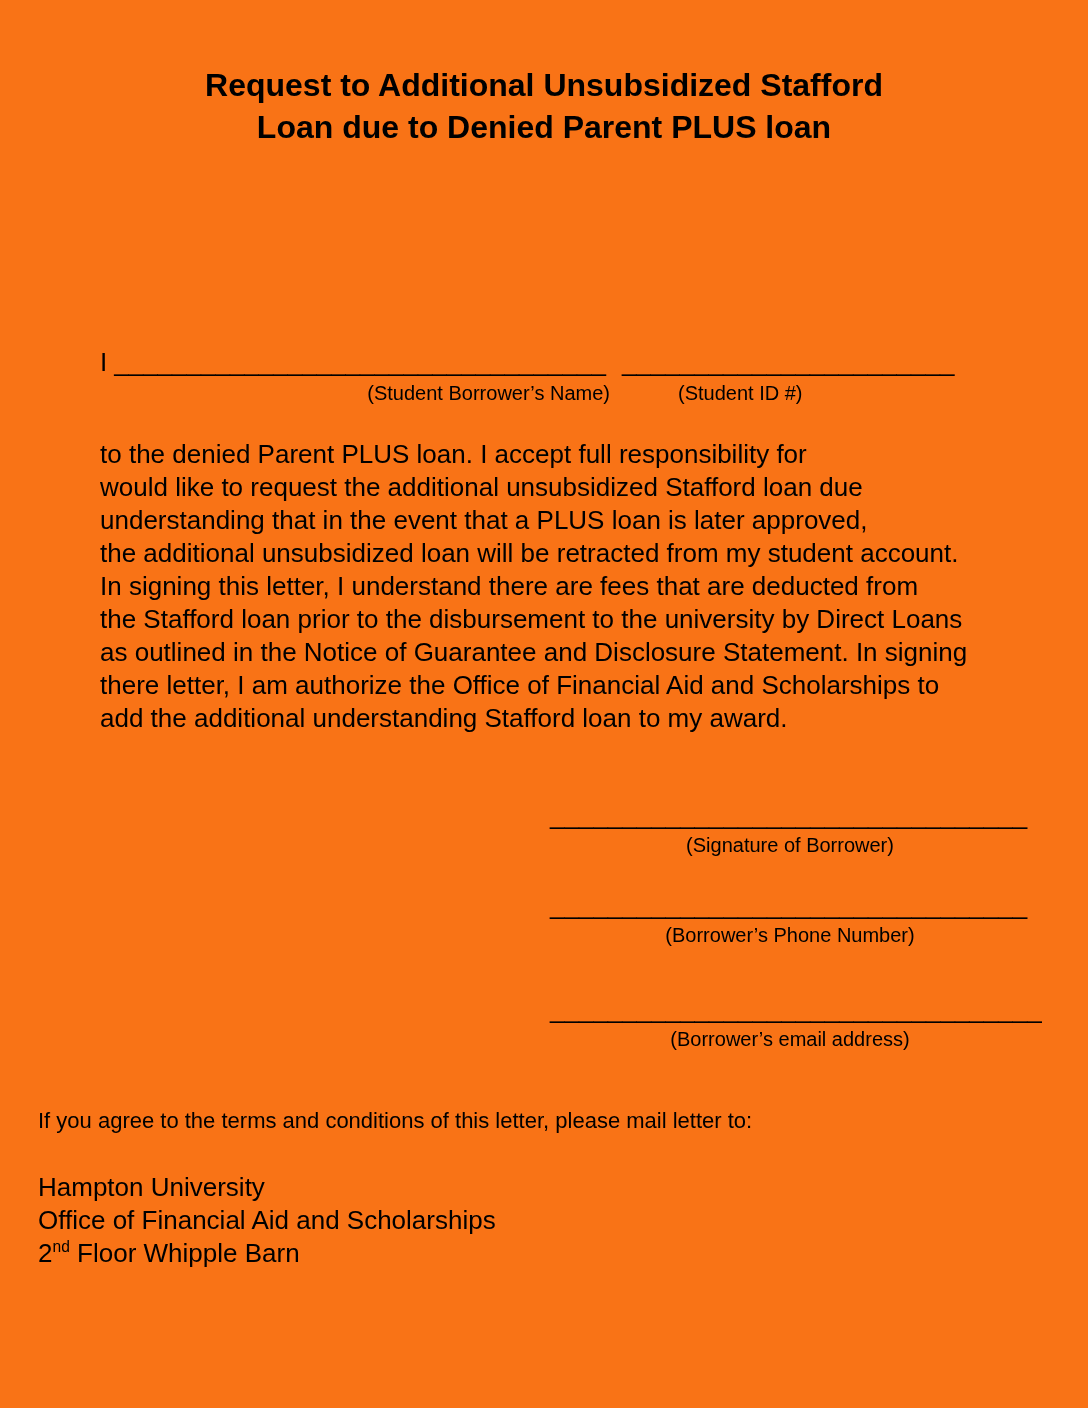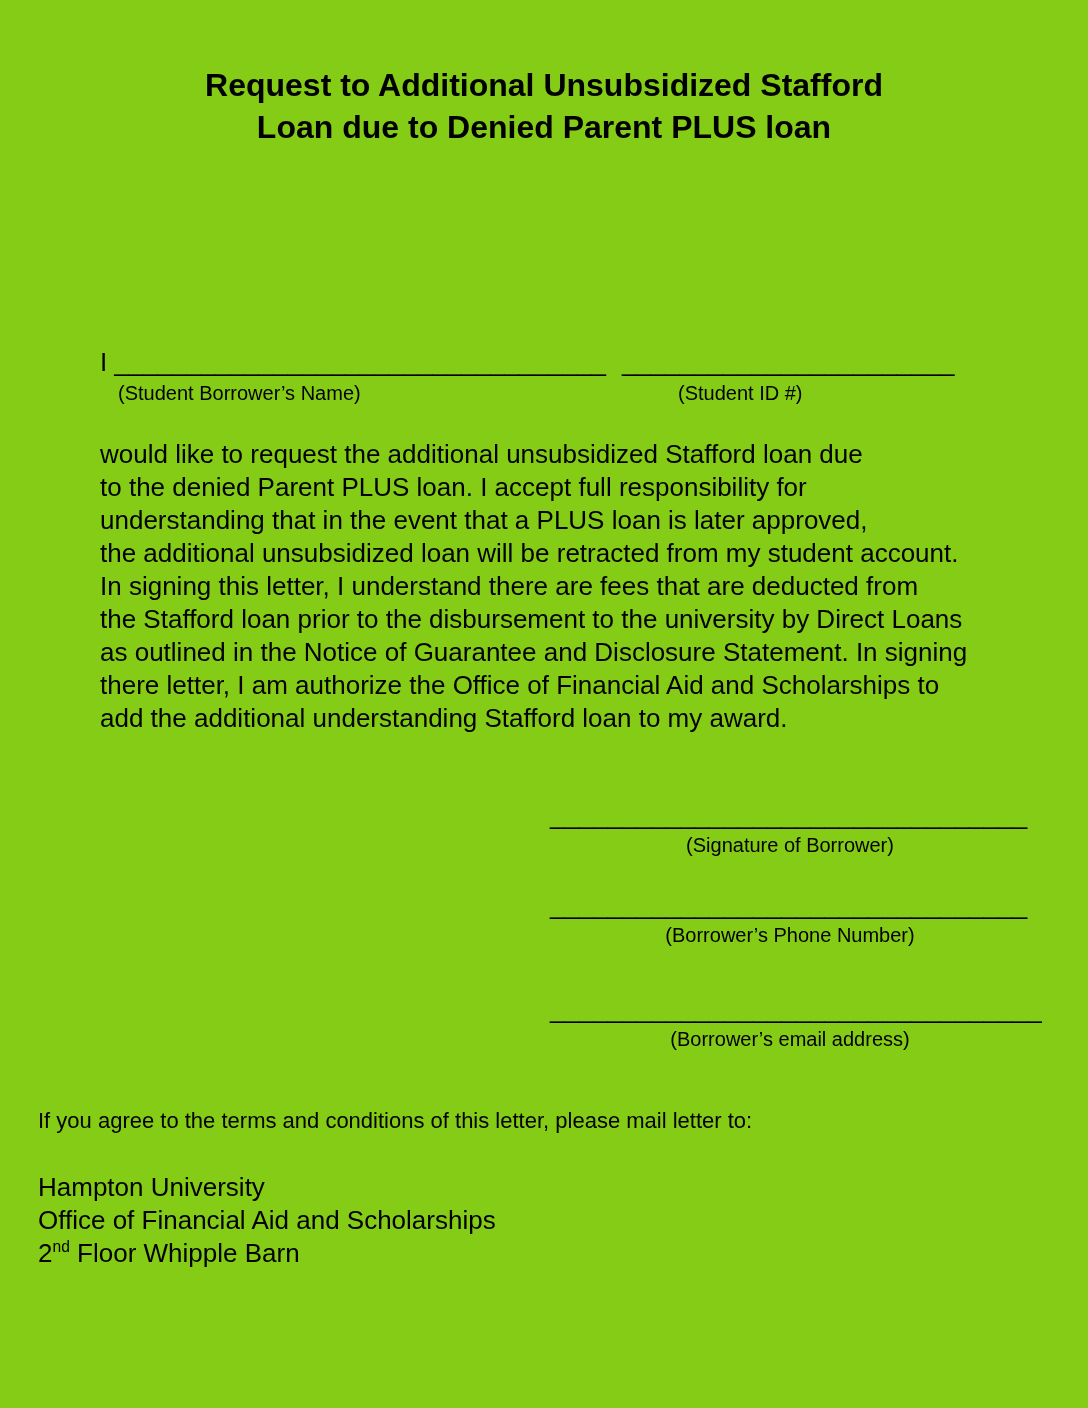--- a/index.html
+++ b/index.html
@@ -4,21 +4,21 @@
 <style>
   html, body {
     margin: 0;
     padding: 0;
     background: #ffffff;
   }
   .page {
     position: relative;
     width: 1088px;
     height: 1408px;
-    background: #84cc16;
+    background: #f97316;
     color: #000000;
     font-family: "Liberation Sans", sans-serif;
     overflow: hidden;
   }
   .title {
     position: absolute;
     top: 64px;
     left: 0;
     right: 0;
     margin: 0;
@@ -45,21 +45,21 @@
   .name-row .blank-id { margin-left: 16px; }
   .caption {
     position: absolute;
     font-size: 20px;
     white-space: nowrap;
   }
   .caption-name {
     top: 382px;
     left: 118px;
     width: 492px;
-    text-align: left;
+    text-align: right;
   }
   .caption-id {
     top: 382px;
     left: 678px;
   }
   .body-text {
     position: absolute;
     top: 438px;
     left: 100px;
     width: 960px;
@@ -114,22 +114,22 @@
 
 
   <div class="name-row">
     <span>I</span><span class="blank-name">__________________________________</span><span class="blank-id">_______________________</span>
   </div>
 
   <div class="caption caption-name">(Student Borrower’s Name)</div>
   <div class="caption caption-id">(Student ID #)</div>
 
   <div class="body-text">
+    <div>to the denied Parent PLUS loan. I accept full responsibility for</div>
     <div>would like to request the additional unsubsidized Stafford loan due</div>
-    <div>to the denied Parent PLUS loan. I accept full responsibility for</div>
     <div>understanding that in the event that a PLUS loan is later approved,</div>
     <div>the additional unsubsidized loan will be retracted from my student account.</div>
     <div>In signing this letter, I understand there are fees that are deducted from</div>
     <div>the Stafford loan prior to the disbursement to the university by Direct Loans</div>
     <div>as outlined in the Notice of Guarantee and Disclosure Statement. In signing</div>
     <div>there letter, I am authorize the Office of Financial Aid and Scholarships to</div>
     <div>add the additional understanding Stafford loan to my award.</div>
   </div>
 
   <div class="sig-block sig-1">

